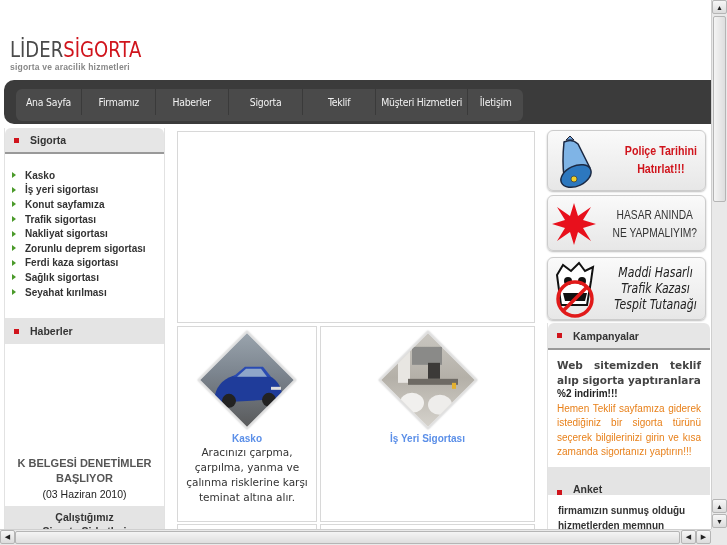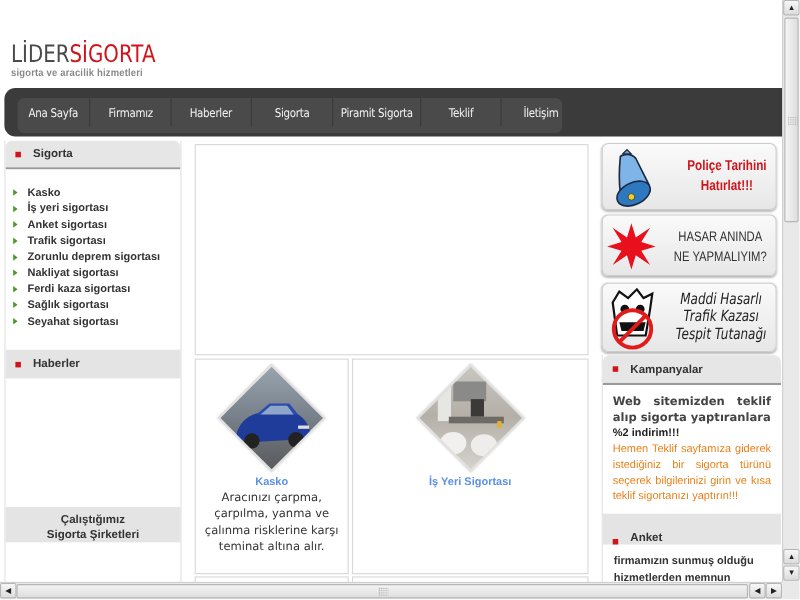--- a/index.html
+++ b/index.html
@@ -12,21 +12,21 @@
   .logo { position: absolute; left: 10px; top: 39px; }
   .logo-main { font-size: 22px; letter-spacing: 0px; line-height: 22px; font-family: "DejaVu Sans", sans-serif; transform: scaleX(0.82); transform-origin: left; white-space: nowrap; }
   .logo-lider { color: #4a4a4a; }
   .logo-sigorta { color: #d0141c; font-weight: normal; }
   .logo-sub { font-size: 9.5px; font-weight: bold; color: #888; margin-top: 0px; white-space: nowrap; letter-spacing: 0.2px; transform: scaleX(0.9); transform-origin: left; }
 
   
   .navbar { position: absolute; left: 4px; top: 80px; width: 722px; height: 44px; background: #3b3b3b; border-radius: 10px; }
   .nav-inner { position: absolute; left: 12px; top: 9px; height: 32px; display: flex; background: #4a4a4a; border-radius: 6px; overflow: hidden; }
   .nav-item { color: #f2f2f2; font-size: 11px; font-family: "DejaVu Sans", sans-serif; font-weight: normal; display: flex; align-items: center; justify-content: center; height: 26px; border-right: 1px solid #3a3a3a; cursor: pointer; transform-origin: center; letter-spacing: -0.3px; }
-  .nav-item:last-child { border-right: none; justify-content: flex-end; }
+  .nav-item:last-child { border-right: none; }
   .nav-item span { display: inline-block; transform: scaleX(0.85); white-space: nowrap; }
 
   
   .left-col { position: absolute; left: 4px; top: 128px; width: 161px; height: 420px; border: 1px solid #e2e2e2; border-top: none; background: #fff; }
   .box-header { height: 26px; background: #e6e6e6; border-bottom: 2px solid #999; display: flex; align-items: center; font-size: 10.5px; font-weight: bold; color: #333; padding-left: 9px; border-radius: 6px 6px 0 0; }
   .box-header .bullet { width: 5px; height: 5px; background: #d0141c; margin-right: 11px; display: inline-block; }
   .box-header.flat { border-radius: 0; border-bottom: none; background: #e4e4e4; }
   .menu-list { list-style: none; padding: 14px 0 0 7px; }
   .menu-list li { font-size: 10px; font-weight: bold; color: #333; height: 14.6px; display: flex; align-items: center; cursor: pointer; white-space: nowrap; }
   .menu-list li .arrow { width: 0; height: 0; border-top: 3.5px solid transparent; border-bottom: 3.5px solid transparent; border-left: 4px solid #4a9a2a; margin-right: 9px; }
@@ -80,26 +80,26 @@
         </div>
       <div class="nav-item" style="width:74px">
           <span>Firmamız</span>
         </div>
       <div class="nav-item" style="width:73px">
           <span>Haberler</span>
         </div>
       <div class="nav-item" style="width:74px">
           <span>Sigorta</span>
         </div>
-      <div class="nav-item" style="width:80px">
-          <span>Piramit Sigorta</span>
-        </div>
       <div class="nav-item" style="width:73px">
           <span>Teklif</span>
         </div>
+      <div class="nav-item" style="width:92px">
+          <span>Müşteri Hizmetleri</span>
+        </div>
       <div class="nav-item" style="width:55px">
           <span>İletişim</span>
         </div>
     </div>
   </div>
 
   <div class="left-col">
     <div class="box-header">
       <span class="bullet"></span>
       <span>Sigorta</span>
@@ -108,53 +108,57 @@
       <li>
           <span class="arrow"></span>
           <span>Kasko</span>
         </li>
       <li>
           <span class="arrow"></span>
           <span>İş yeri sigortası</span>
         </li>
       <li>
           <span class="arrow"></span>
-          <span>Anket sigortası</span>
+          <span>Konut sayfamıza</span>
         </li>
       <li>
           <span class="arrow"></span>
           <span>Trafik sigortası</span>
         </li>
       <li>
           <span class="arrow"></span>
+          <span>Nakliyat sigortası</span>
+        </li>
+      <li>
+          <span class="arrow"></span>
           <span>Zorunlu deprem sigortası</span>
         </li>
       <li>
           <span class="arrow"></span>
-          <span>Nakliyat sigortası</span>
-        </li>
-      <li>
-          <span class="arrow"></span>
           <span>Ferdi kaza sigortası</span>
         </li>
       <li>
           <span class="arrow"></span>
           <span>Sağlık sigortası</span>
         </li>
       <li>
           <span class="arrow"></span>
-          <span>Seyahat sigortası</span>
+          <span>Seyahat kırılması</span>
         </li>
     </ul>
     <div style="height:16px"></div>
     <div class="box-header flat" style="margin-top:3px;">
       <span class="bullet"></span>
       <span>Haberler</span>
     </div>
     <div class="news-space" style="height:112px"></div>
+    <div>
+      <div class="news-title"><span>K BELGESİ DENETİMLER</span><br><span>BAŞLIYOR</span></div>
+      <div class="news-date">(03 Haziran 2010)</div>
+    </div>
     <div class="partners-header">
       <span>Çalıştığımız</span><br><span>Sigorta Şirketleri</span>
     </div>
 
   </div>
 
   <div class="slider-box"></div>
 
   <div class="card" style="left:177px; top:326px; width:140px; height:196px;">
     <div class="card-img">
@@ -229,21 +233,21 @@
   </div>
 
   <div class="right-box">
     <div class="box-header" style="height:27px;">
       <span class="bullet"></span>
       <span>Kampanyalar</span>
     </div>
     <div class="kamp-text">
       <div style="text-align:justify; text-align-last:left;font-weight:bold;">Web sitemizden teklif alıp sigorta yaptıranlara</div>
       <div class="kamp-bold">%2 indirim!!!</div>
-      <div class="kamp-orange">Hemen Teklif sayfamıza giderek istediğiniz bir sigorta türünü seçerek bilgilerinizi girin ve kısa teklif sigortanızı yaptırın!!!</div>
+      <div class="kamp-orange">Hemen Teklif sayfamıza giderek istediğiniz bir sigorta türünü seçerek bilgilerinizi girin ve kısa zamanda sigortanızı yaptırın!!!</div>
     </div>
     <div class="box-header flat" style="margin-top:7px; height:28px;align-items:flex-end;">
       <span class="bullet"></span>
       <span>Anket</span>
     </div>
     <div class="anket-text">firmamızın sunmuş olduğu hizmetlerden memnun</div>
   </div>
 </div>
 
 <div class="vscroll">

